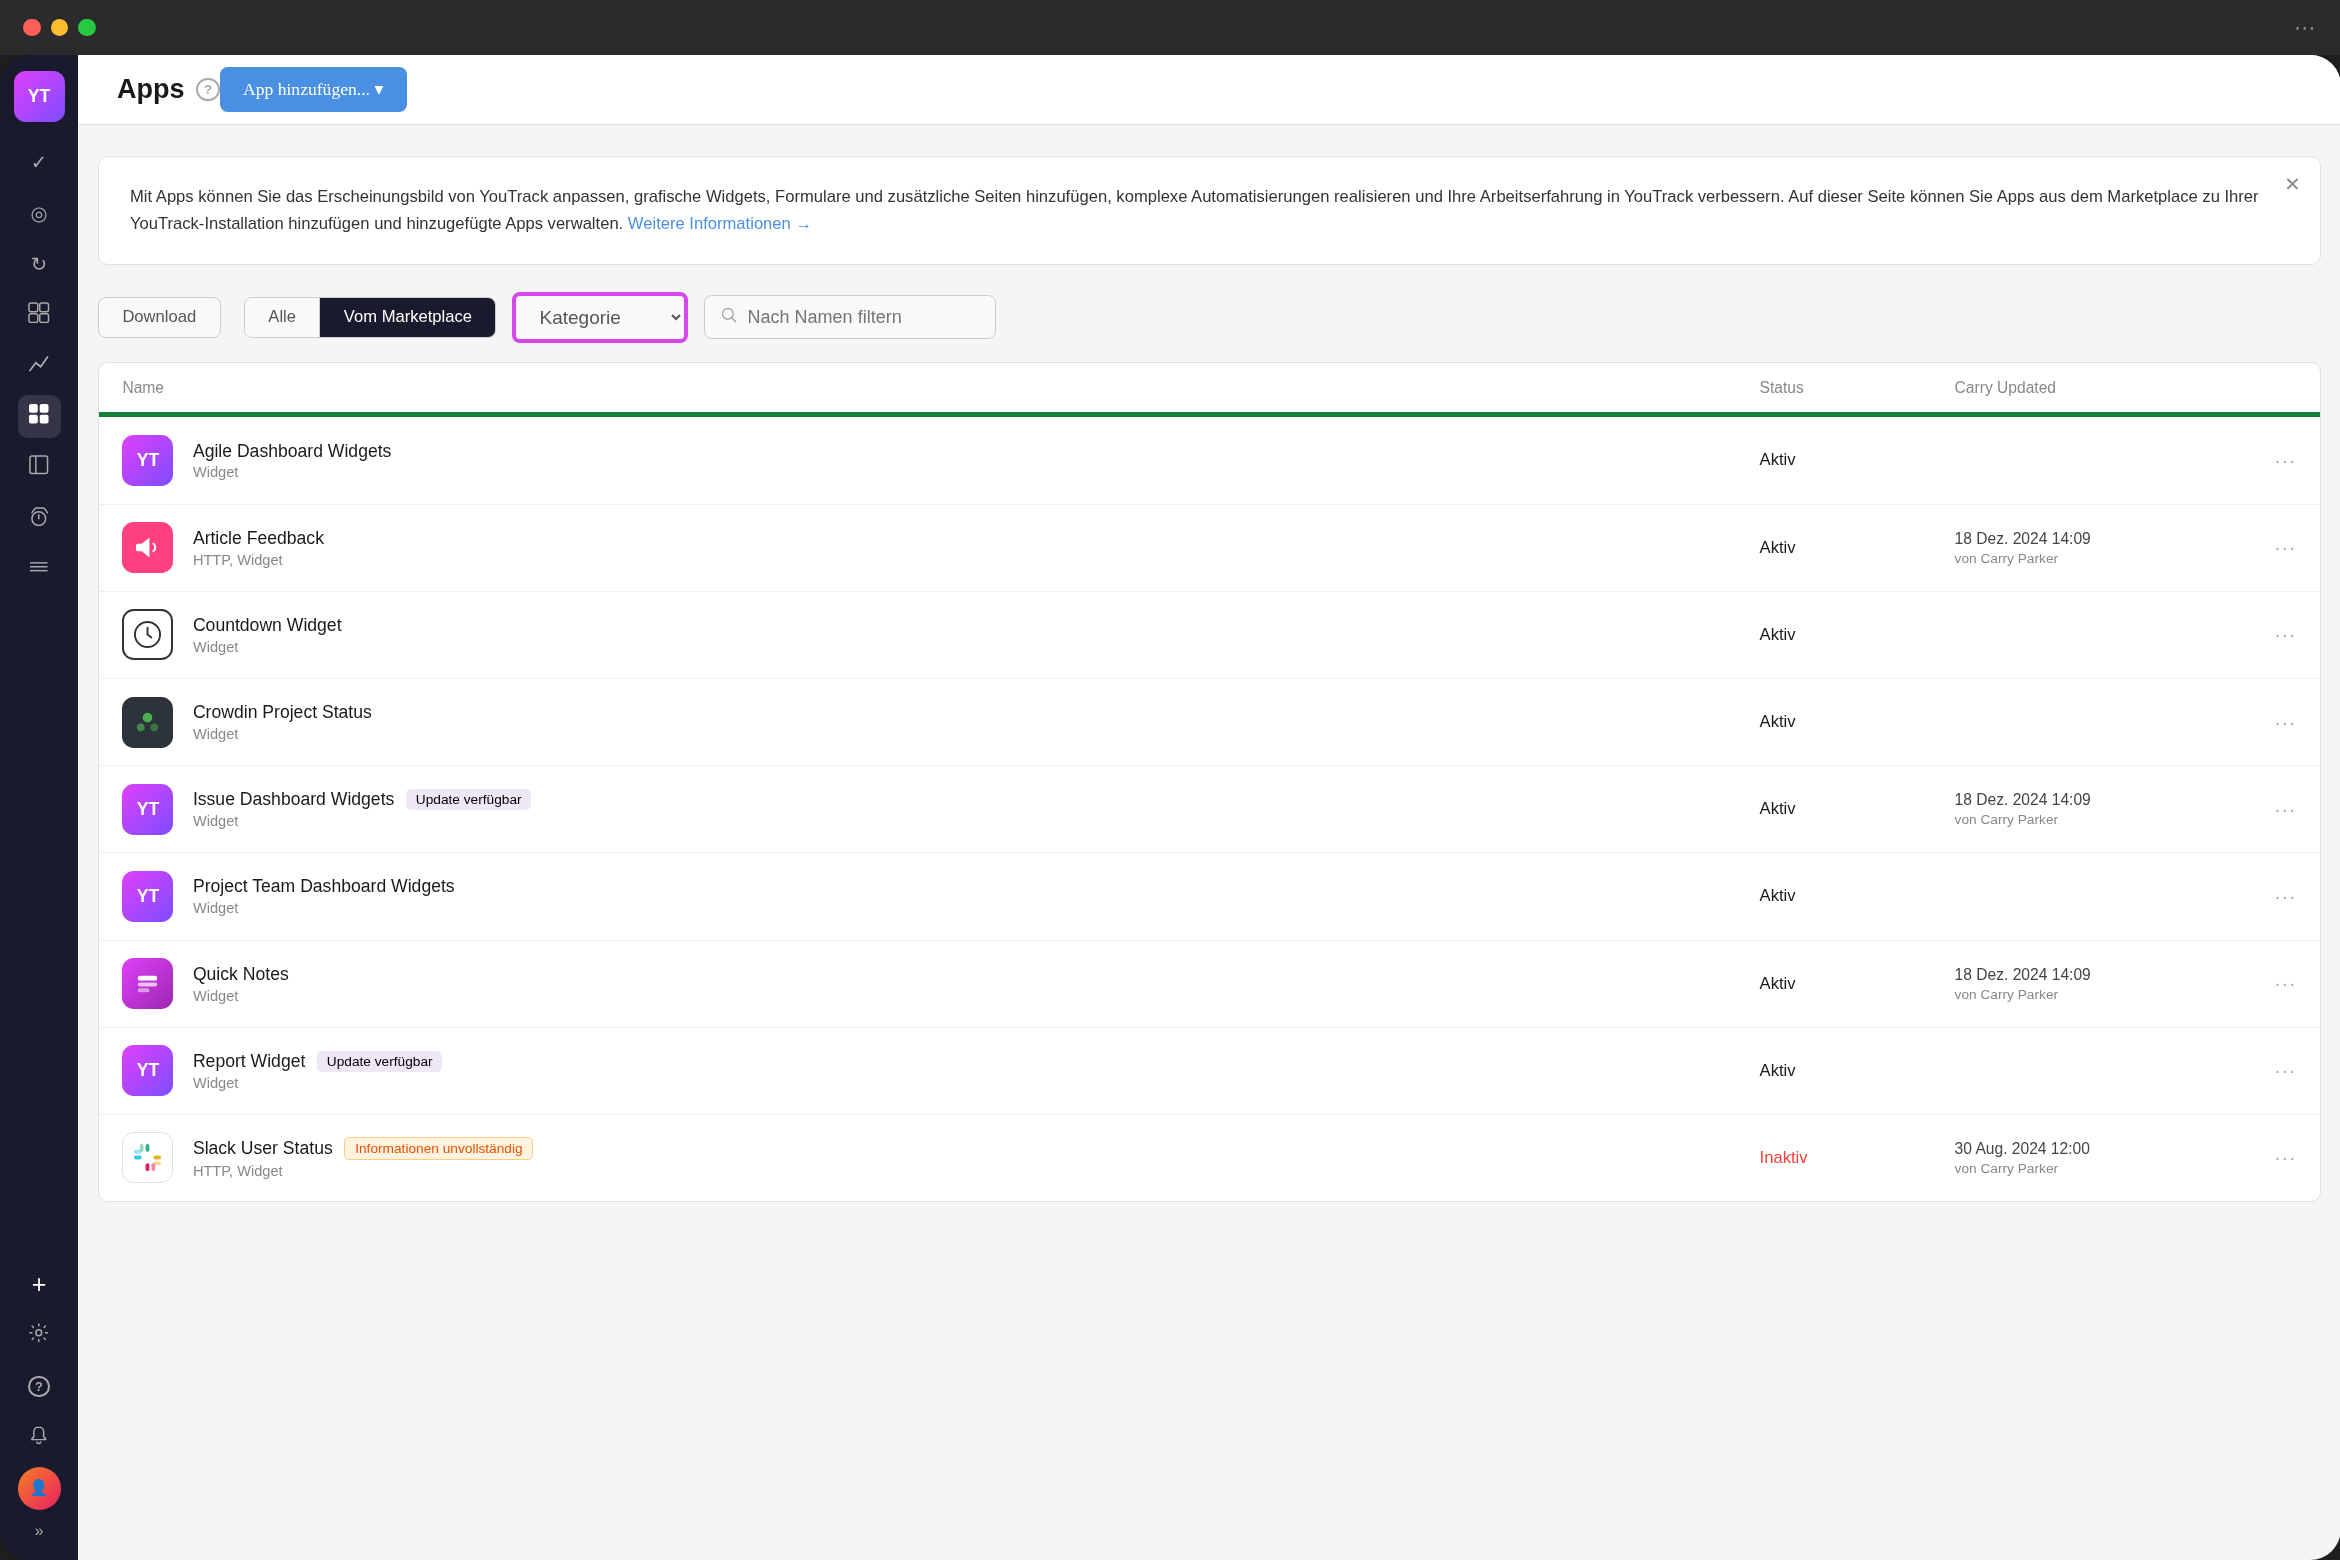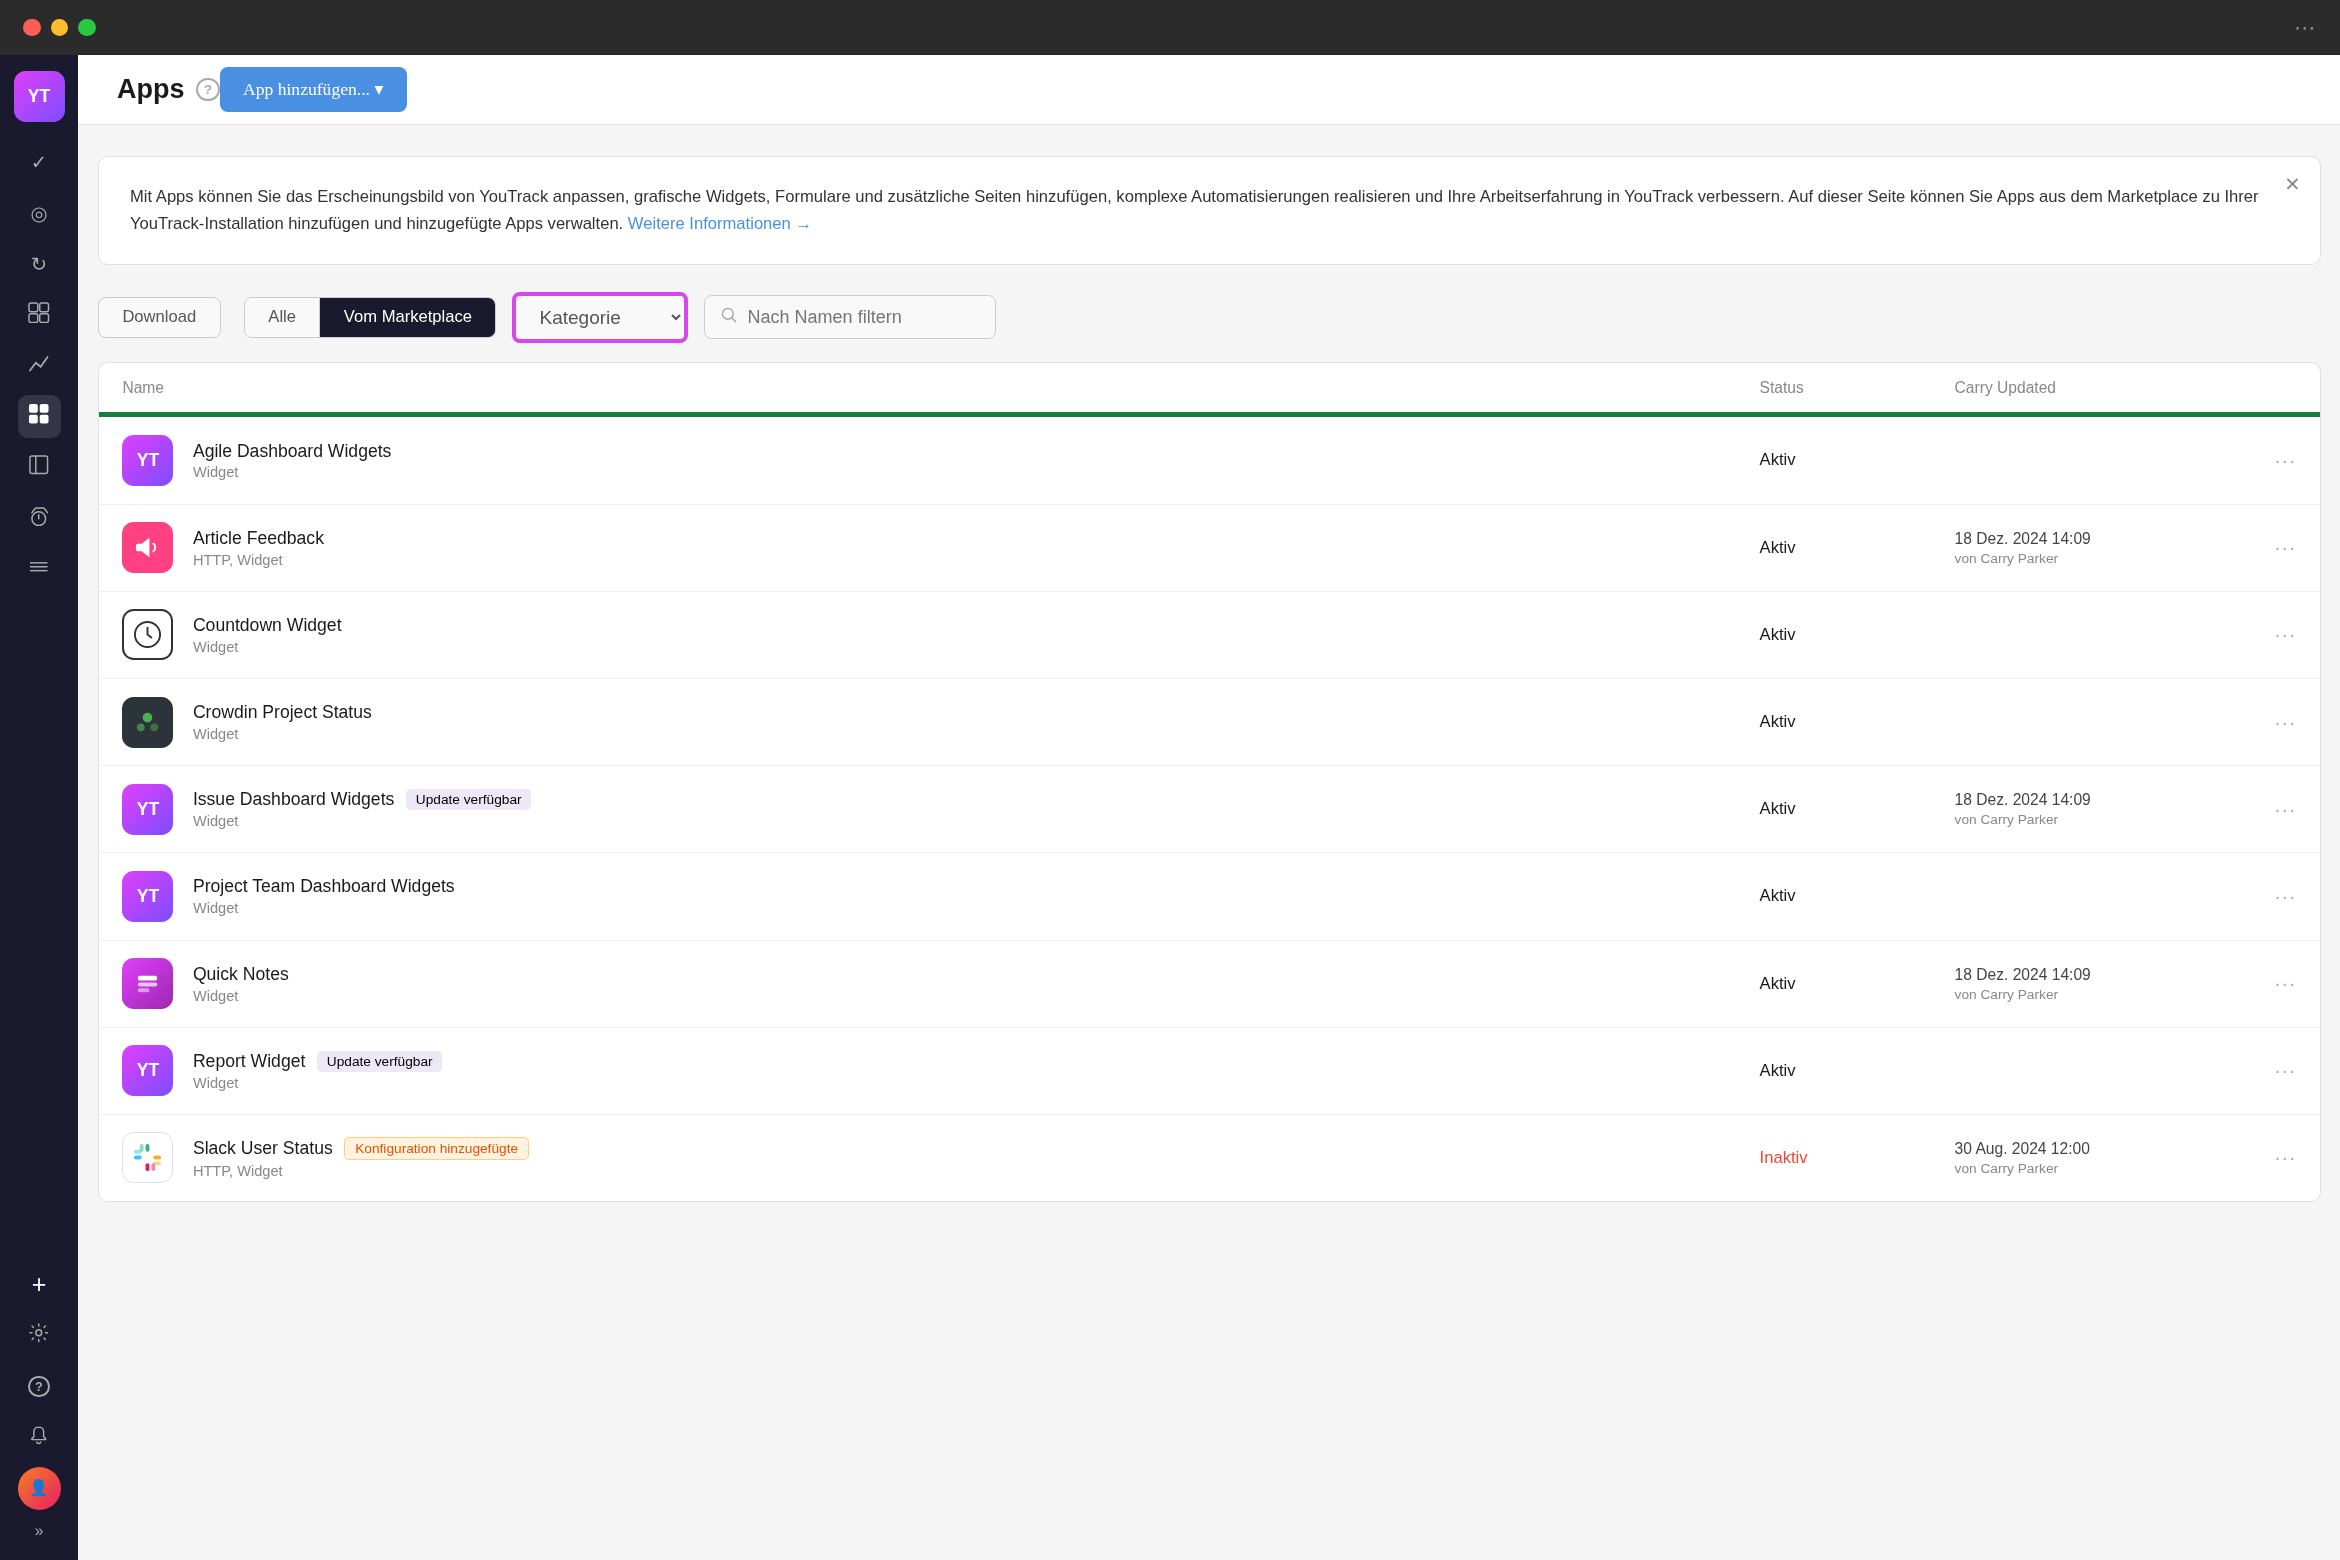--- a/index.html
+++ b/index.html
@@ -43,20 +43,21 @@
       color: #888;
       font-size: 21.5px;
       letter-spacing: 2px;
       cursor: pointer;
     }
     
     .app-layout {
       display: flex;
       flex: 1;
       overflow: hidden;
+      border-radius: 31px;
     }
     
     .sidebar {
       width: 78px;
       background: #1a1a2e;
       display: flex;
       flex-direction: column;
       align-items: center;
       padding: 15.6px 0;
       gap: 7.8px;
@@ -732,21 +733,21 @@
                 <rect x="14" y="22" width="4" height="8" rx="2" fill="#e01e5a"></rect>
                 <rect x="2" y="8" width="8" height="4" rx="2" fill="#36c5f0" opacity="0.5"></rect>
                 <rect x="8" y="2" width="4" height="8" rx="2" fill="#2eb67d" opacity="0.5"></rect>
                 <rect x="22" y="20" width="8" height="4" rx="2" fill="#ecb22e" opacity="0.5"></rect>
                 <rect x="20" y="22" width="4" height="8" rx="2" fill="#e01e5a" opacity="0.5"></rect>
               </svg>
             </div>
             <div>
               <div class="app-name">
                 <span>Slack User Status</span>
-                <span class="badge badge-config">Konfiguration hinzugefügte</span>
+                <span class="badge badge-config">Informationen unvollständig</span>
               </div>
               <div class="app-category">HTTP, Widget</div>
             </div>
           </div>
           <span class="status-inaktiv">Inaktiv</span>
           <div>
             <div class="last-updated">30 Aug. 2024 12:00</div>
             <div class="updated-by">von Carry Parker</div>
           </div>
           <span class="more-btn">···</span>

